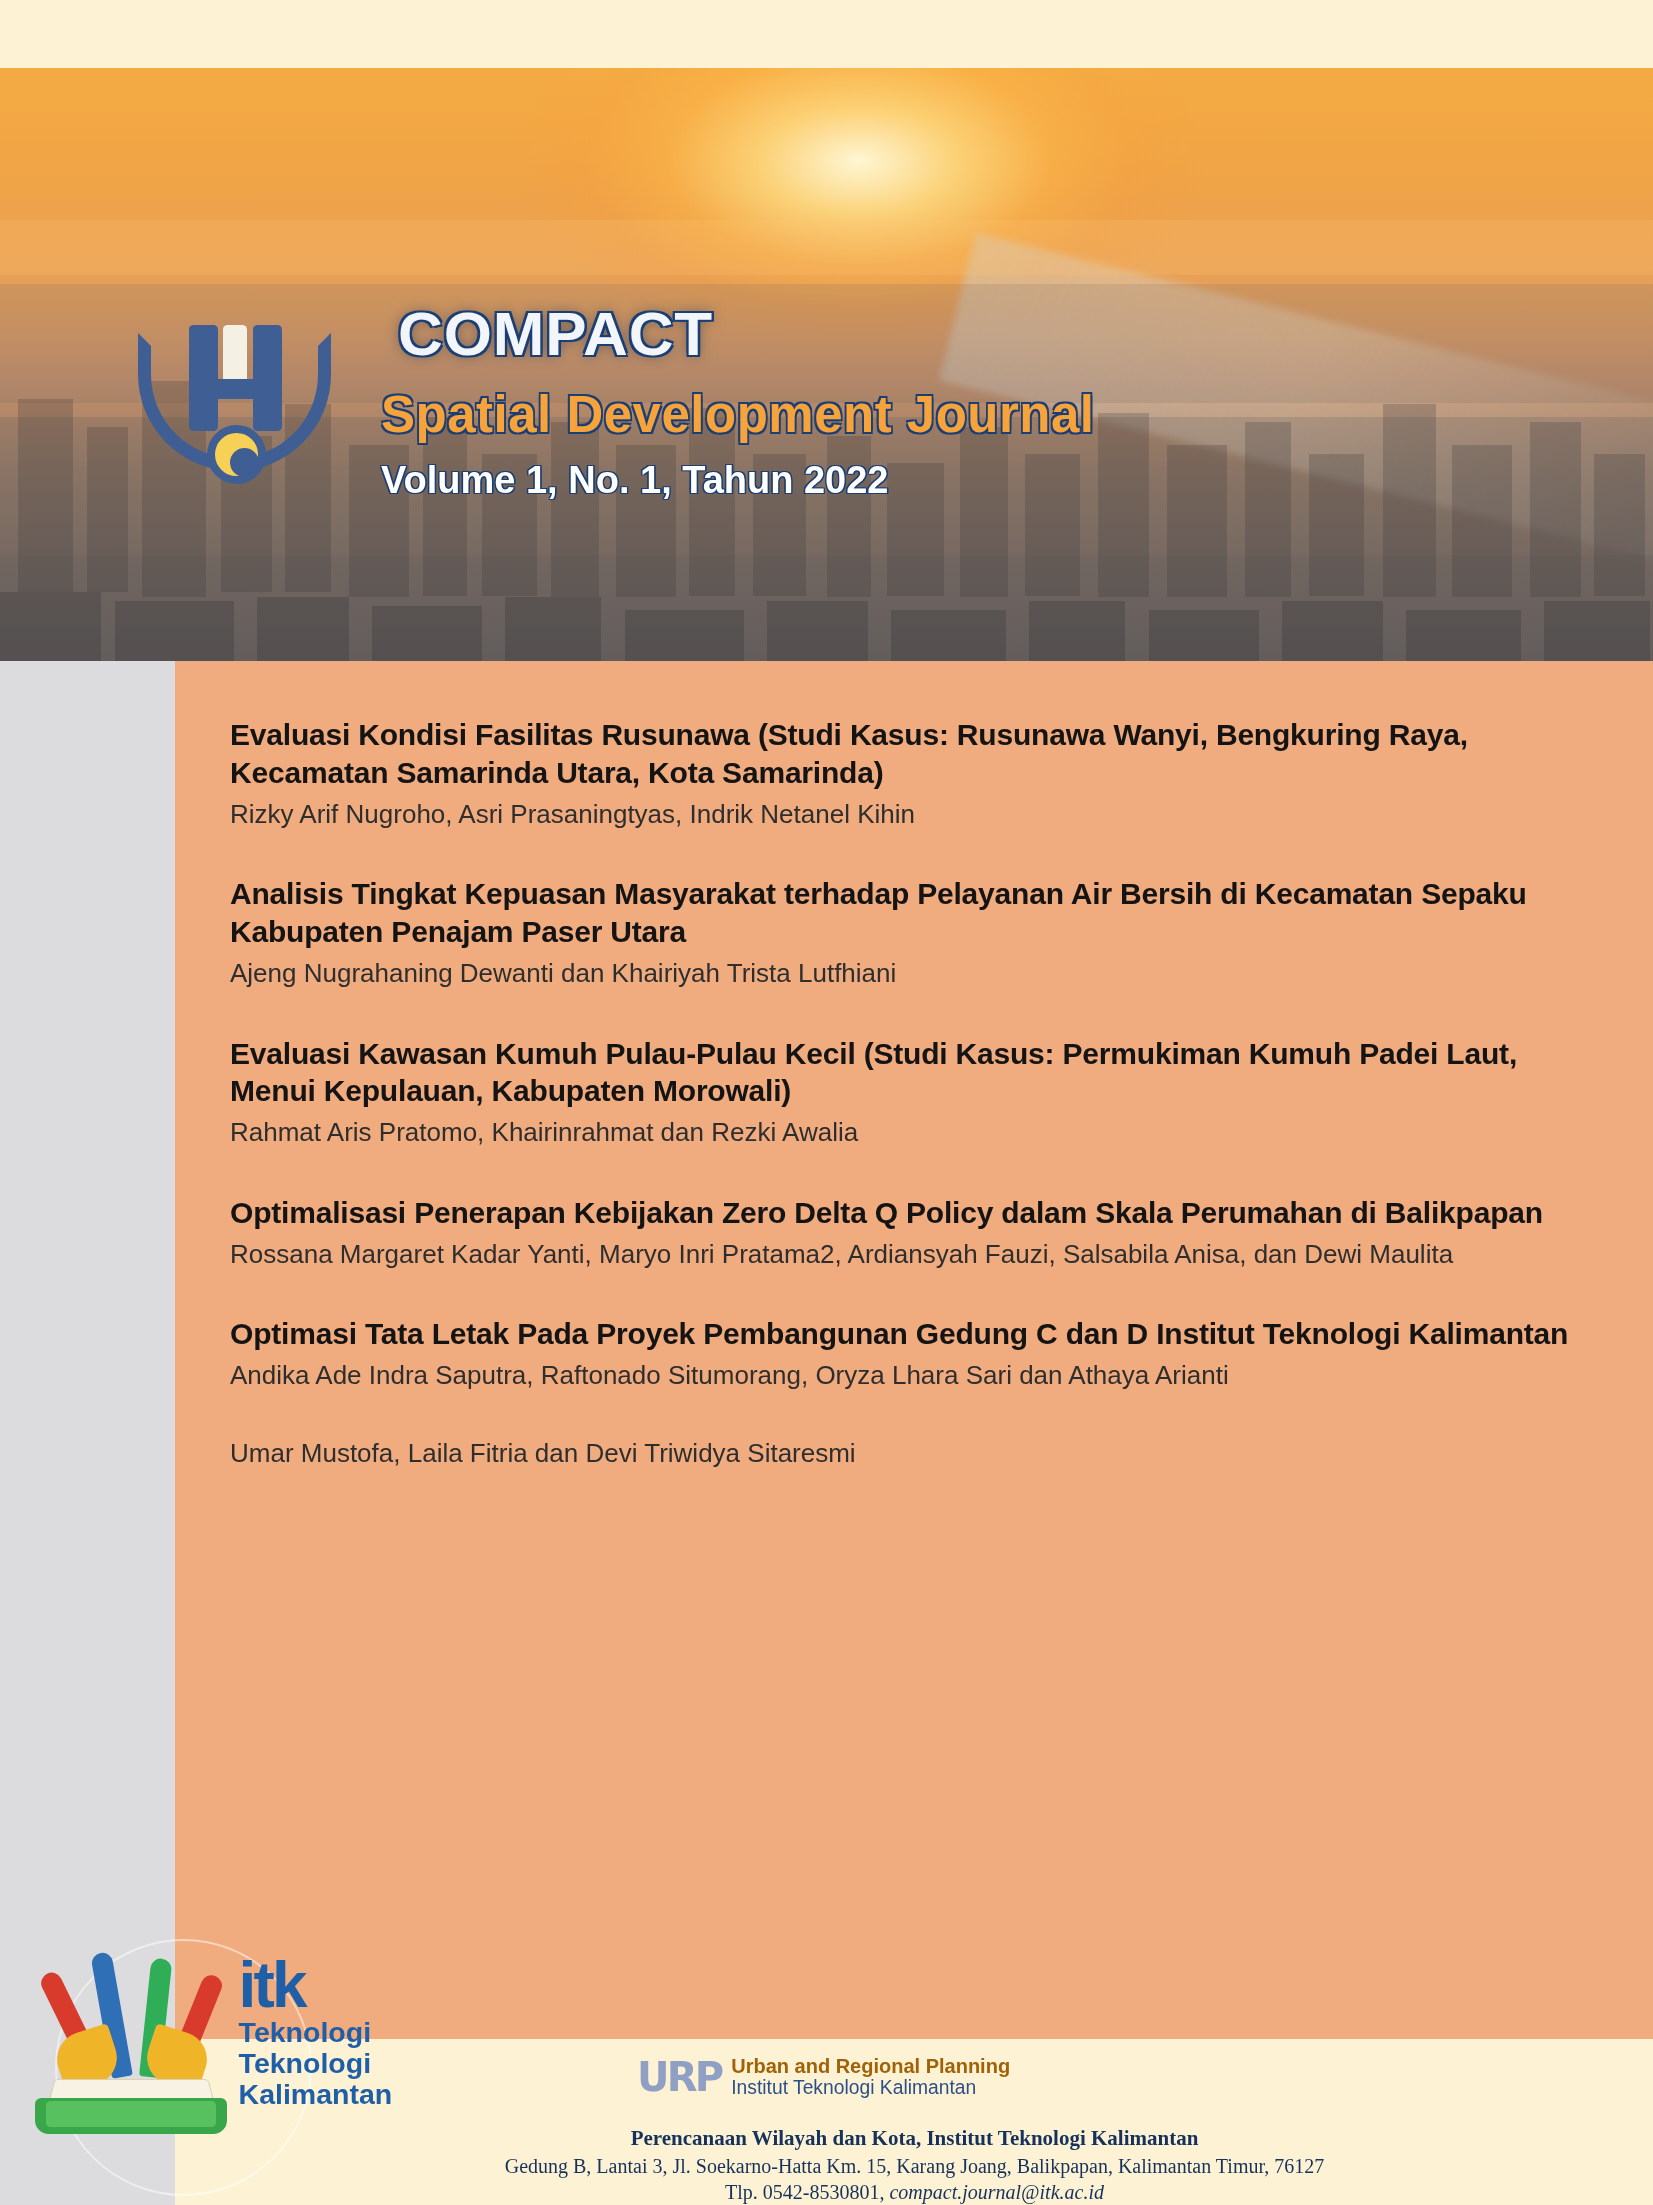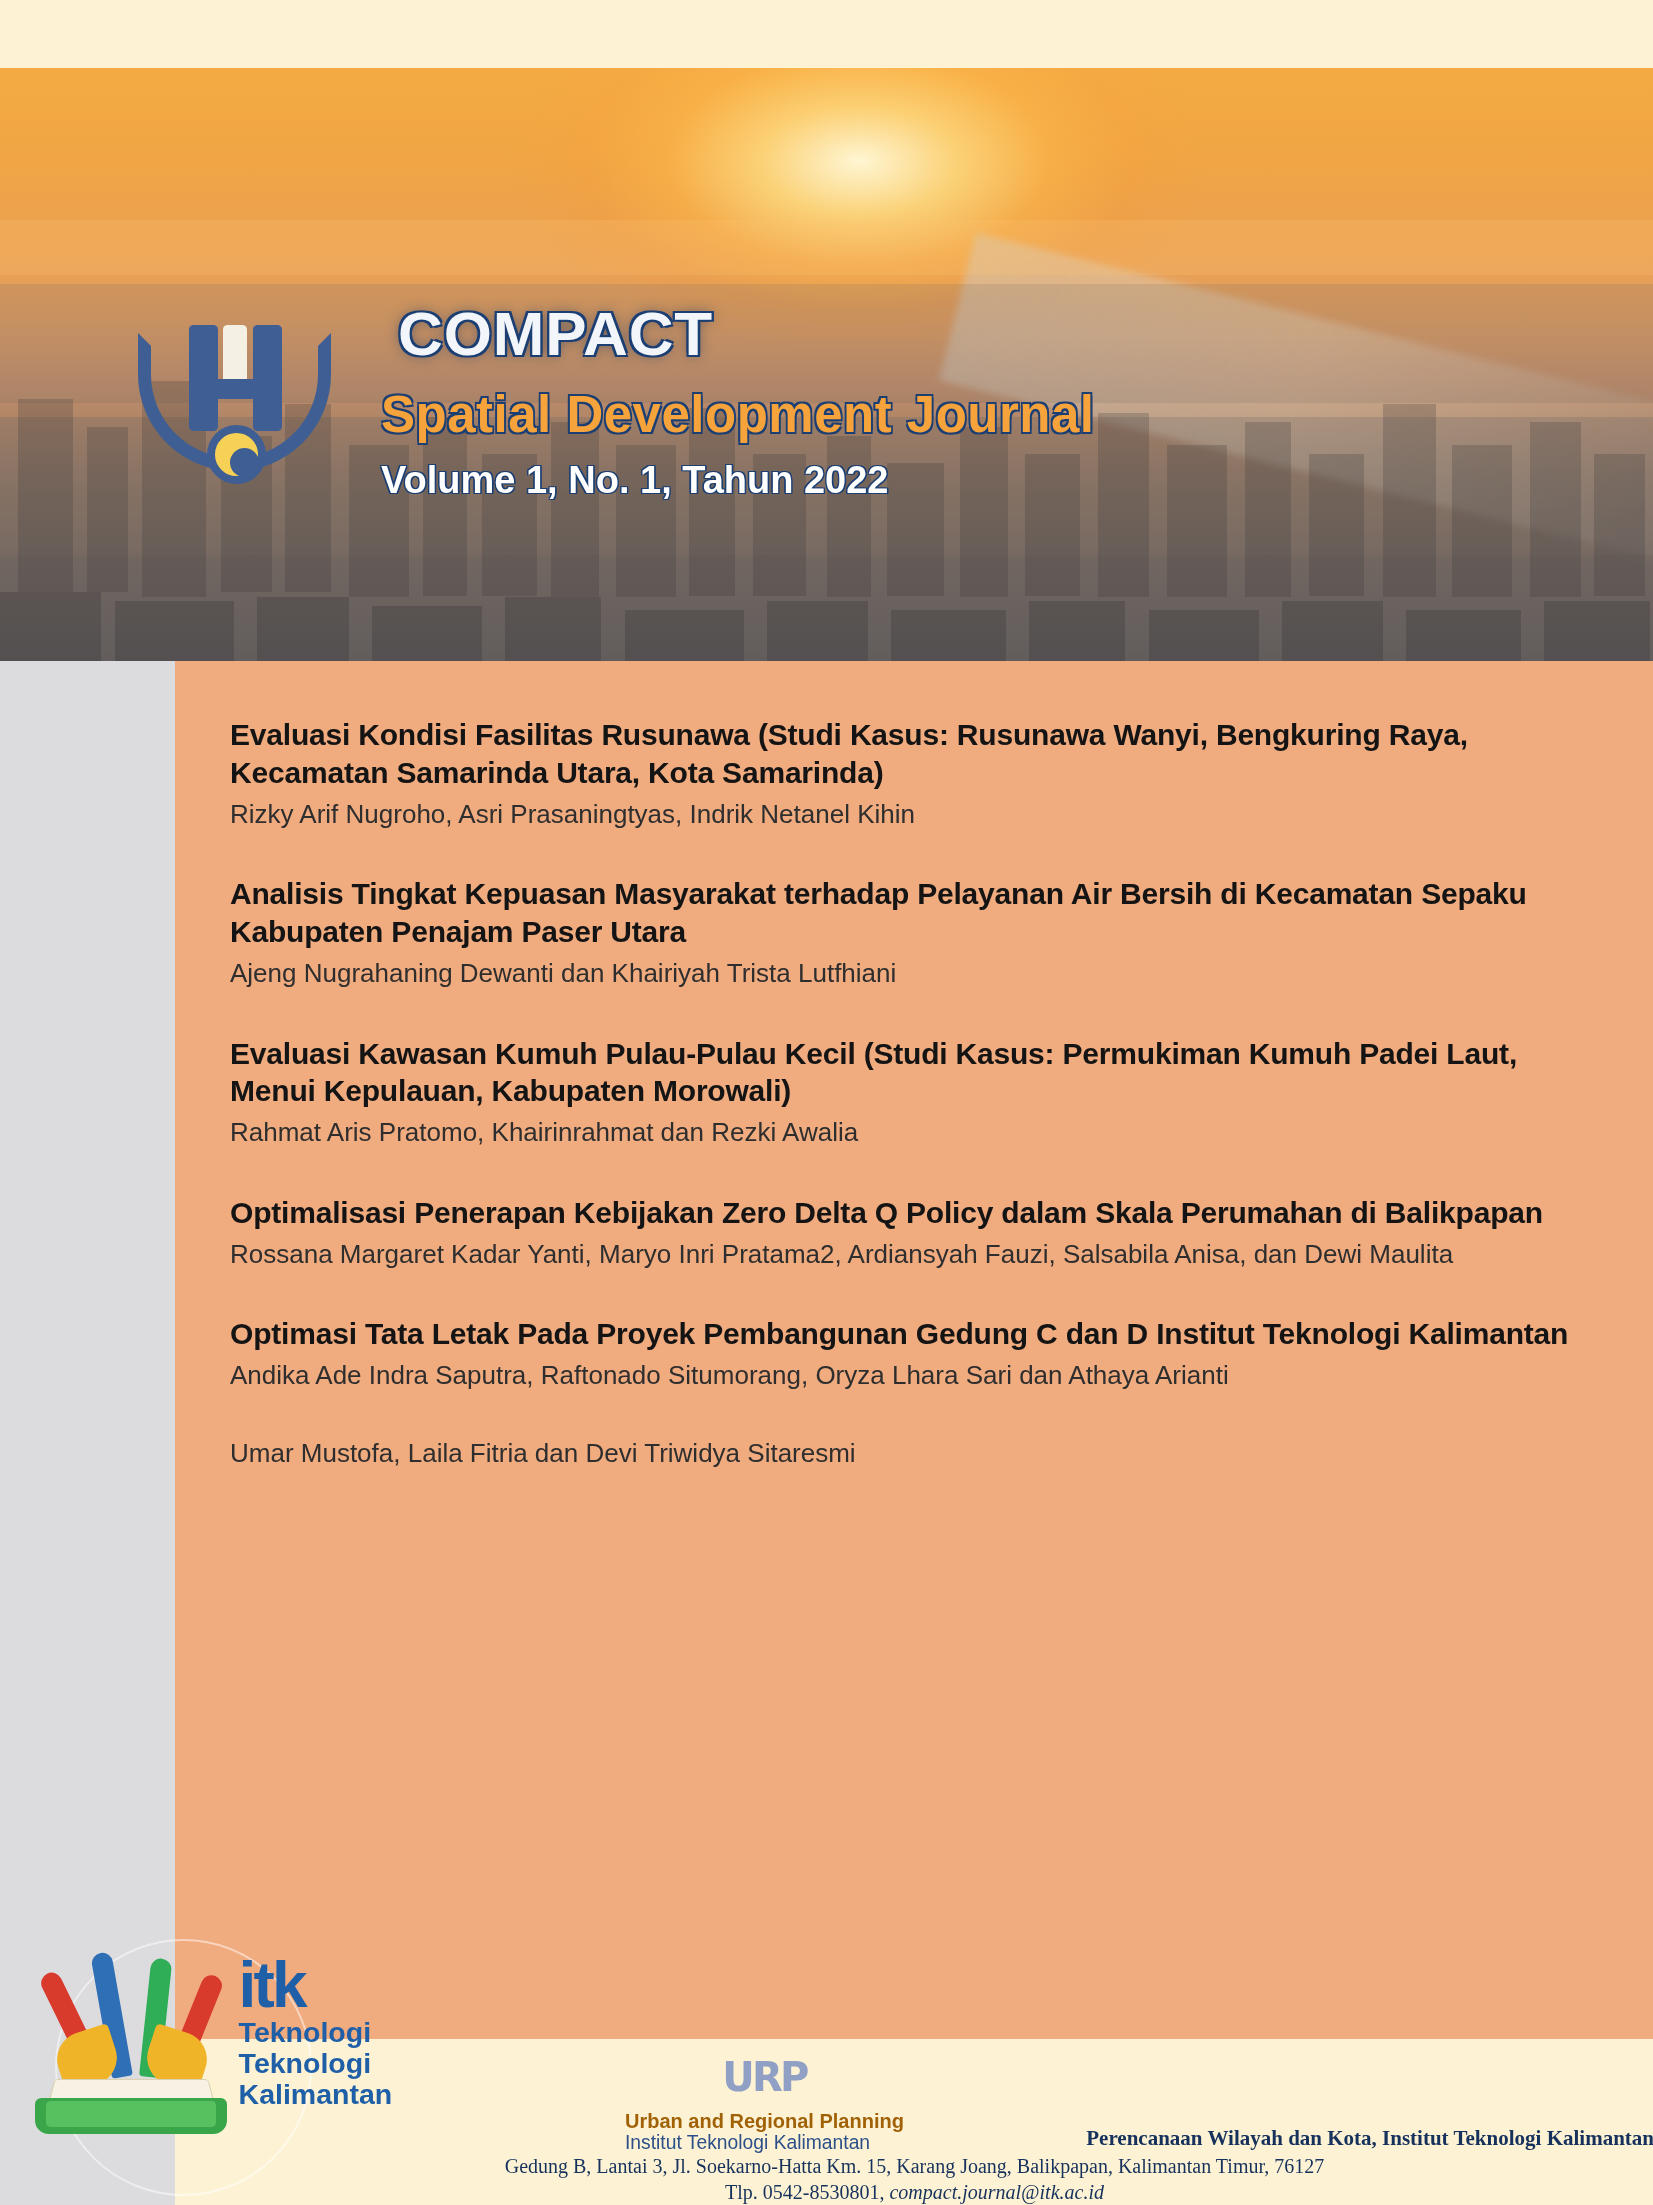--- a/index.html
+++ b/index.html
@@ -170,21 +170,21 @@
   .urp-mark {
     font-size: 40px; font-weight: 700; color: #8fa0c4; letter-spacing: -2.8px;
     font-family: "DejaVu Sans", sans-serif;
   }
   .urp-lines { line-height: 1.12; }
   .urp-l1 { font-size: 20px; font-weight: 700; color: #a16207; }
   .urp-l2 { font-size: 19.3px; font-weight: 400; color: #2c4f8a; }
 
   .foot-dept {
     position: absolute; left: 0; top: 2129px; width: 1479px;
-    text-align: right; font-size: 21px; font-weight: 700; color: #15315c;
+    text-align: center; font-size: 21px; font-weight: 700; color: #15315c;
     font-family: "Liberation Serif", serif;
   }
   .foot-addr {
     position: absolute; left: 0; top: 2158px; width: 1479px;
     text-align: center; font-size: 20px; color: #15315c;
     font-family: "Liberation Serif", serif;
   }
   .foot-tel {
     position: absolute; left: 0; top: 2185px; width: 1479px;
     text-align: center; font-size: 20px; color: #15315c;
@@ -339,21 +339,21 @@
       <div class="art-authors">Andika Ade Indra Saputra, Raftonado Situmorang, Oryza Lhara Sari dan Athaya Arianti</div>
     </div>
 
     <div class="article">
       <div class="art-authors">Umar Mustofa, Laila Fitria dan Devi Triwidya Sitaresmi</div>
     </div>
 
   </div>
 
   <div class="footer">
-    <div class="urp" style="left:450px; top:14.7px;flex-direction:column;">
+    <div class="urp" style="left:462px; top:14.7px;">
       <div class="urp-mark">URP</div>
       <div class="urp-lines">
         <div class="urp-l1">Urban and Regional Planning</div>
         <div class="urp-l2">Institut Teknologi Kalimantan</div>
       </div>
     </div>
     <div class="foot-dept" style="position:absolute; left:0; top:87px;">Perencanaan Wilayah dan Kota, Institut Teknologi Kalimantan</div>
     <div class="foot-addr" style="position:absolute; left:0; top:116px;">Gedung B, Lantai 3, Jl. Soekarno-Hatta Km. 15, Karang Joang, Balikpapan, Kalimantan Timur, 76127</div>
     <div class="foot-tel" style="position:absolute; left:0; top:142px;">
       <span>Tlp. 0542-8530801, </span><em>compact.journal@itk.ac.id</em>

